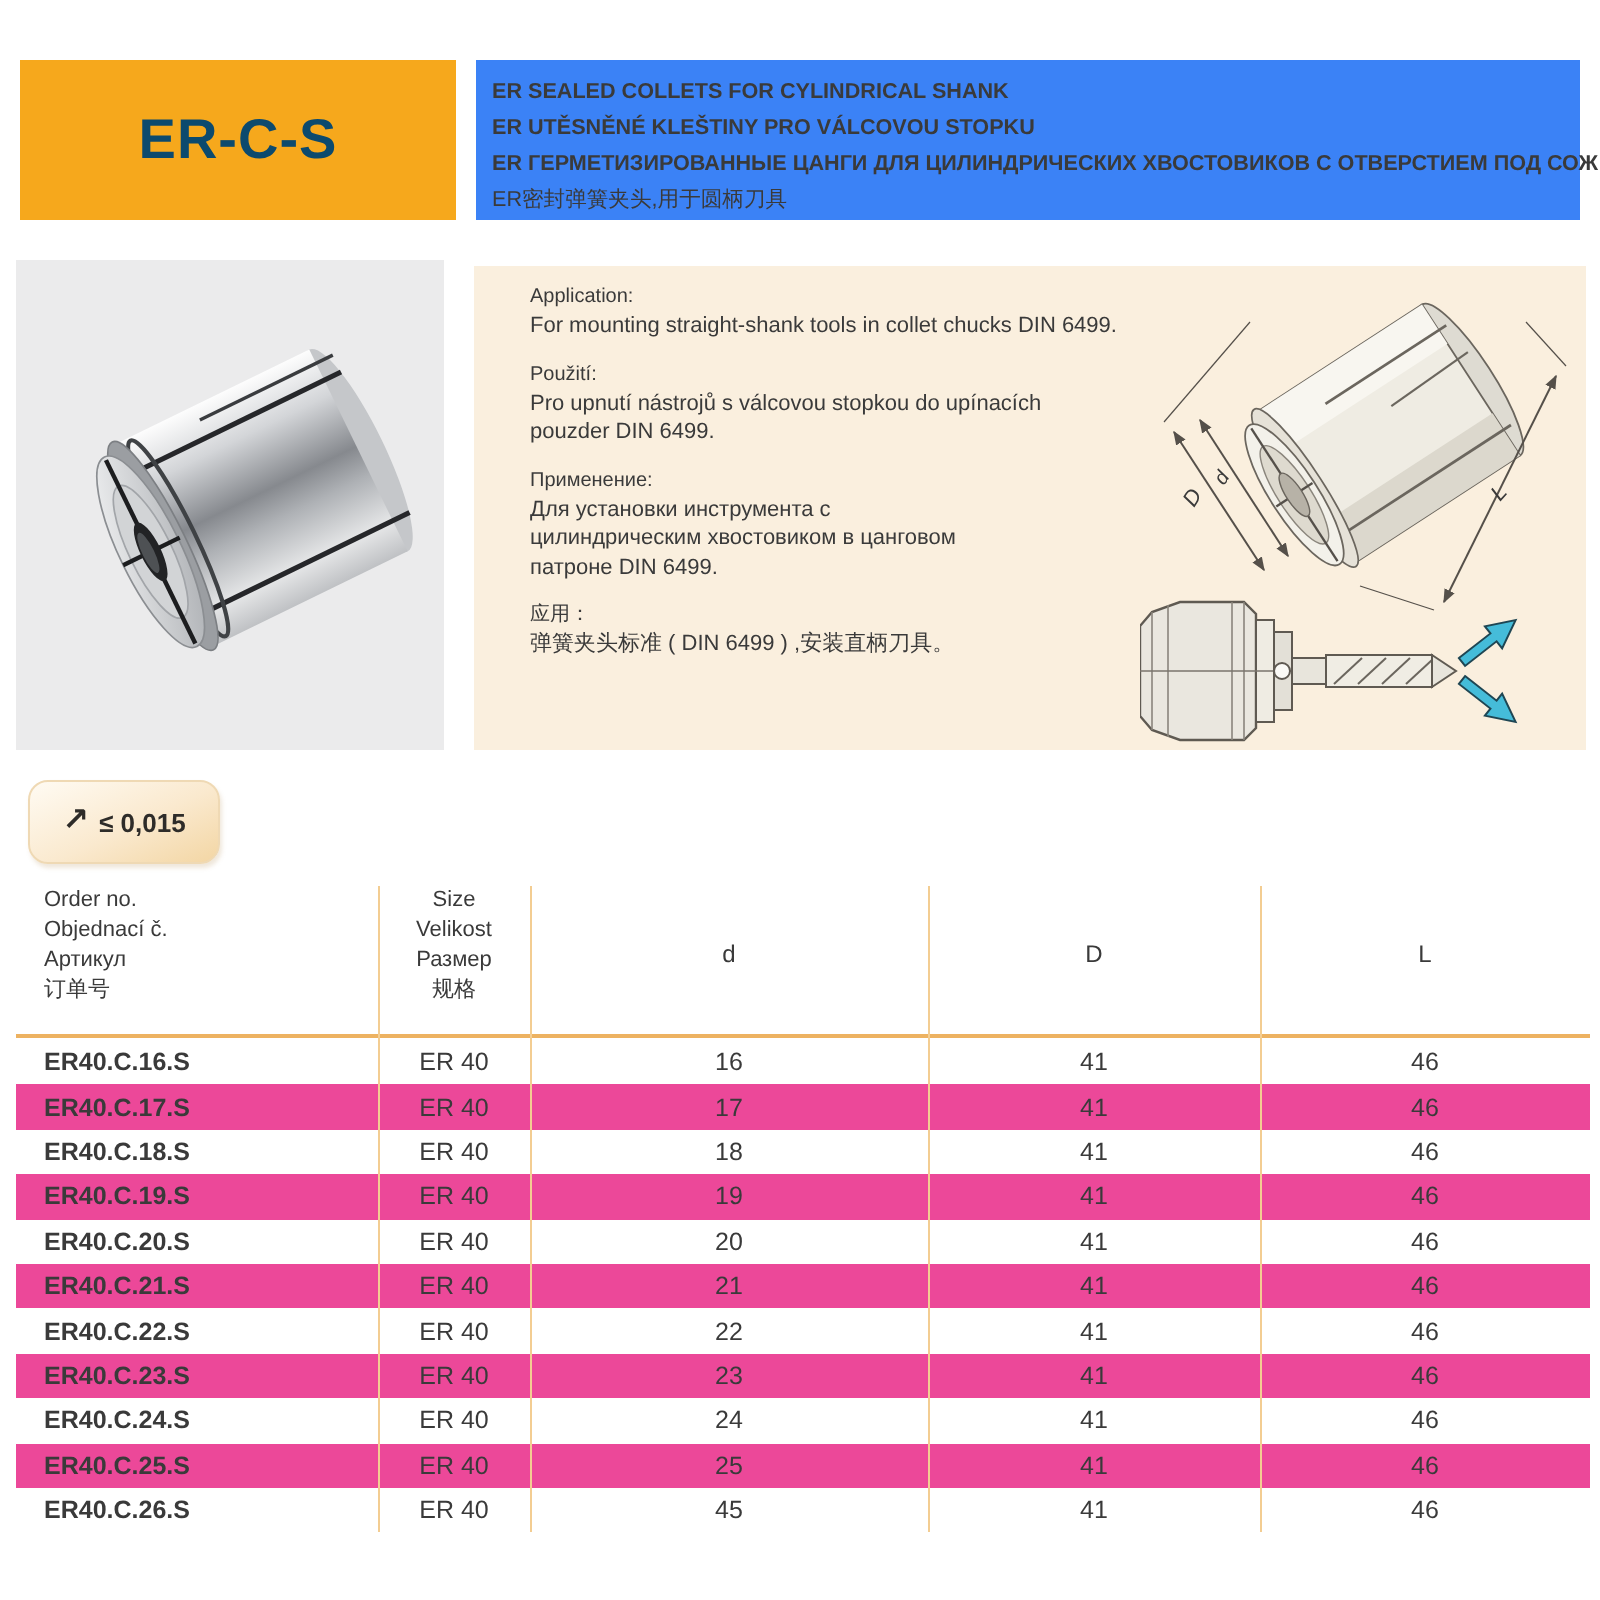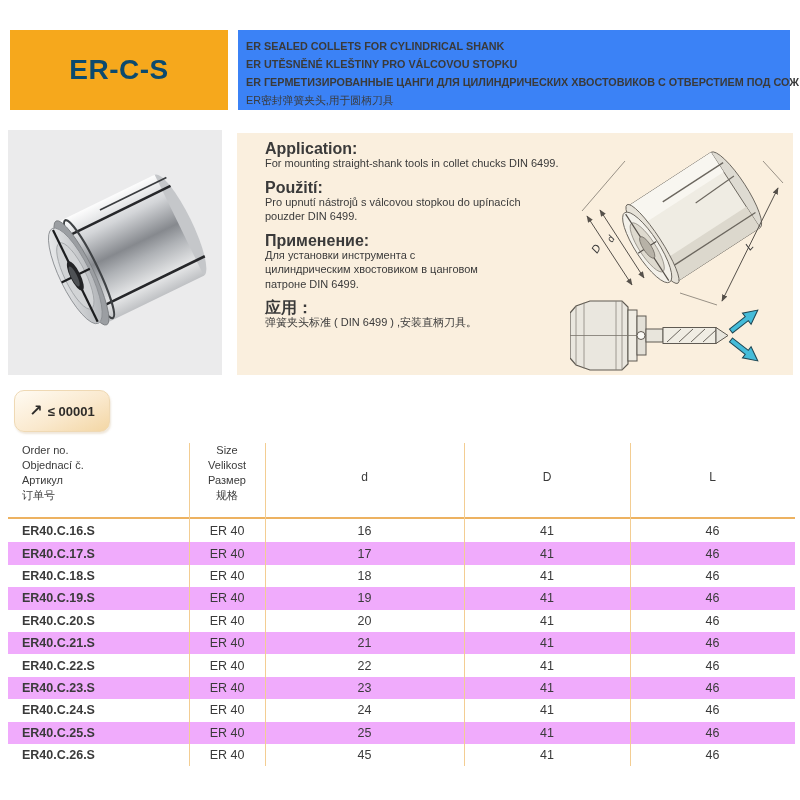--- a/index.html
+++ b/index.html
@@ -21,21 +21,21 @@
     padding:7px 0 0 8px;box-sizing:border-box;
   }
   .title-line{font-size:10.8px;font-weight:bold;line-height:18px;white-space:nowrap;color:#3a3a3a;}
   .title-line.cjk{font-weight:normal;}
 
   
   .photo-panel{left:8px;top:130px;width:214px;height:245px;background:#EBEBEC;}
   .info-panel{left:237px;top:133px;width:556px;height:242px;background:#FAEFDE;}
   .app-text{position:absolute;left:28px;top:8px;width:310px;}
   .app-section{margin-bottom:9px;}
-  .app-heading{font-size:16px;font-weight:bold;line-height:15px;}
+  .app-heading{font-size:10px;font-weight:normal;line-height:15px;}
   .app-body{font-size:11px;line-height:14.5px;white-space:pre-line;}
   .drawing-wrap{position:absolute;left:333px;top:0px;width:223px;height:242px;}
 
   
   .badge{
     left:14px;top:390px;width:96px;height:42px;border-radius:10px;
     background:linear-gradient(155deg,#FFFBF3 0%,#FAE9CE 55%,#F3D6A4 100%);
     border:1px solid #EFD9B4;box-sizing:border-box;
     display:flex;align-items:center;justify-content:center;gap:5px;
     box-shadow:1px 2px 2px rgba(190,160,110,.25);
@@ -51,21 +51,21 @@
   .th{font-size:11px;line-height:15px;padding-top:3px;}
   .th.left{text-align:left;padding-left:14px;}
   .th.center{text-align:center;}
   .th.letter{display:flex;align-items:center;justify-content:center;font-size:12px;padding-top:0;}
   .head-rule{left:8px;top:517px;width:787px;height:2px;background:#EDB261;}
   .tbody{left:8px;top:520px;width:787px;}
   .trow{
     height:22.4px;display:grid;grid-template-columns:181px 76px 199px 166px 165px;
     align-items:center;
   }
-  .trow.alt{background:#f0abfc;}
+  .trow.alt{background:#ec4899;}
   .td{font-size:12.5px;}
   .td.order{font-weight:bold;padding-left:14px;}
   .td.center{text-align:center;}
   .vline{width:1px;background:#F3CD92;top:443px;height:323px;}
   .vl1{left:189px;} .vl2{left:265px;} .vl3{left:464px;} .vl4{left:630px;}
 </style>
 </head>
 <body>
 
 <div class="abs code-box">
@@ -195,21 +195,21 @@
         <g>
           <path d="M0,-2.5 L20,-2.5 L20,-7 L34,0 L20,7 L20,2.5 L0,2.5 Z" transform="translate(161,207) rotate(38)" fill="#45BCD9" stroke="#1f4653" stroke-width="1"></path>
         </g>
       </g>
     </svg>
   </div>
 </div>
 
 <div class="abs badge">
   <span class="arrow">↗</span>
-  <span class="val">≤ 00001</span>
+  <span class="val">≤ 0,015</span>
 </div>
 
 <div class="abs thead">
   <div class="th left">
     <div>Order no.</div>
     <div>Objednací č.</div>
     <div>Артикул</div>
     <div>订单号</div>
   </div>
   <div class="th center">

